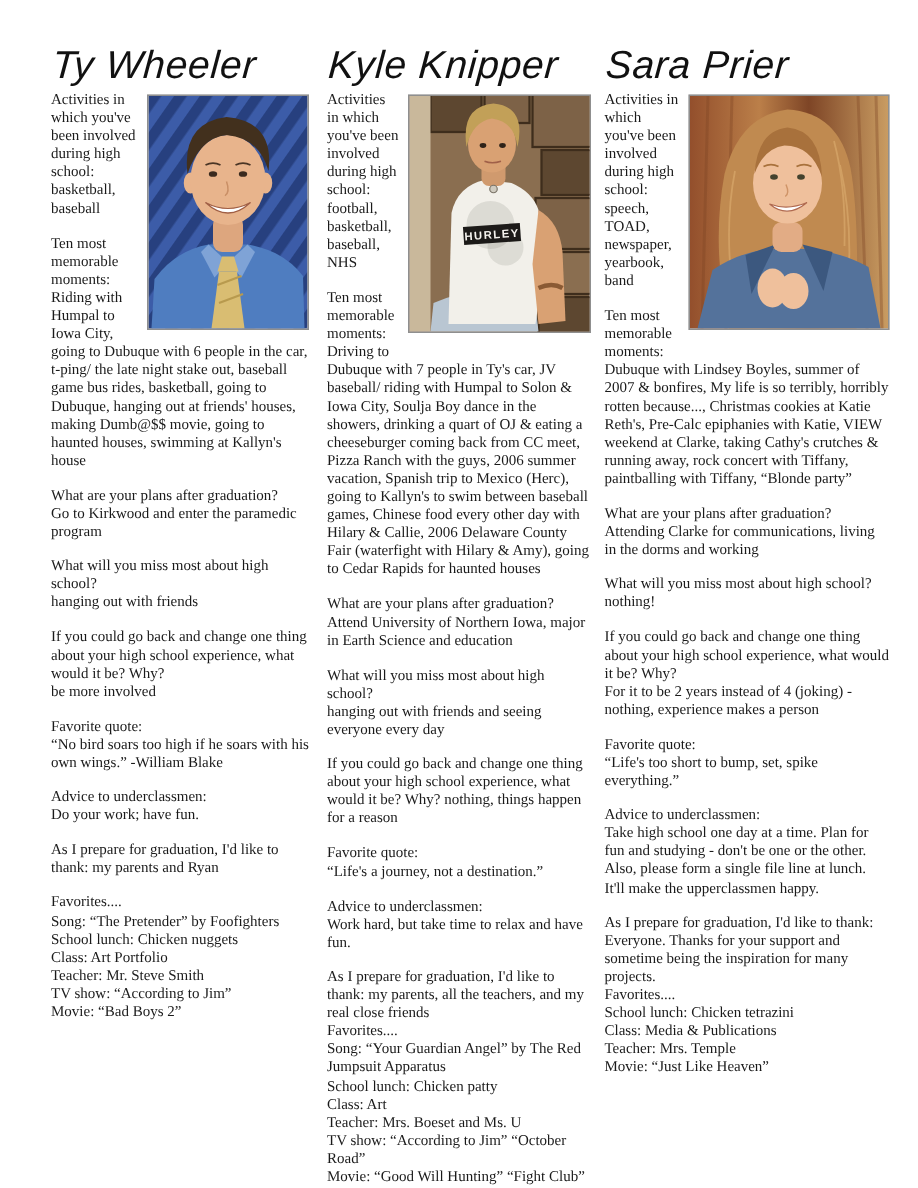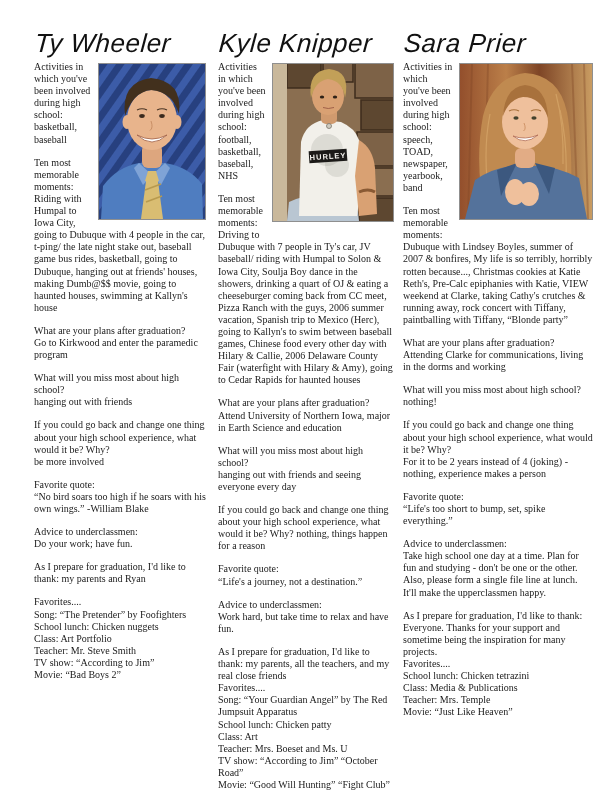--- a/index.html
+++ b/index.html
@@ -60,21 +60,21 @@
           <path d="M26,52 Q22,18 52,14 Q84,17 80,50 Q74,28 52,26 Q34,28 26,52 Z" fill="var(--hair)"></path>
           <path d="M38,46 Q43,43.5 48,46" stroke="#4a3525" stroke-width="1.2" fill="none"></path>
           <path d="M58,46 Q63,43.5 68,46" stroke="#4a3525" stroke-width="1.2" fill="none"></path>
           <ellipse cx="43" cy="52" rx="2.8" ry="1.9" fill="#3a2a1e"></ellipse>
           <ellipse cx="63" cy="52" rx="2.8" ry="1.9" fill="#3a2a1e"></ellipse>
           <path d="M52,57 Q54.5,64 51,66.5" stroke="#c98f66" stroke-width="1" fill="none"></path>
           <path d="M38,71 Q53,85 68,71 Q53,79 38,71 Z" fill="#ffffff" stroke="#a05f45" stroke-width="0.8"></path>
         </svg>
       </figure>
       <p>Activities in which you've been involved during high school: basketball, baseball</p>
-      <p>Ten most memorable moments: Riding with Humpal to Iowa City, going to Dubuque with 4 people in the car, t-ping/ the late night stake out, baseball game bus rides, basketball, going to Dubuque, hanging out at friends' houses, making Dumb@$$ movie, going to haunted houses, swimming at Kallyn's house</p>
+      <p>Ten most memorable moments: Riding with Humpal to Iowa City, going to Dubuque with 6 people in the car, t-ping/ the late night stake out, baseball game bus rides, basketball, going to Dubuque, hanging out at friends' houses, making Dumb@$$ movie, going to haunted houses, swimming at Kallyn's house</p>
       <p>What are your plans after graduation?
 Go to Kirkwood and enter the paramedic program</p>
       <p>What will you miss most about high school?
 hanging out with friends</p>
       <p>If you could go back and change one thing about your high school experience, what would it be? Why?
 be more involved</p>
       <p>Favorite quote:
 “No bird soars too high if he soars with his own wings.” -William Blake</p>
       <p>Advice to underclassmen:
 Do your work; have fun.</p>

